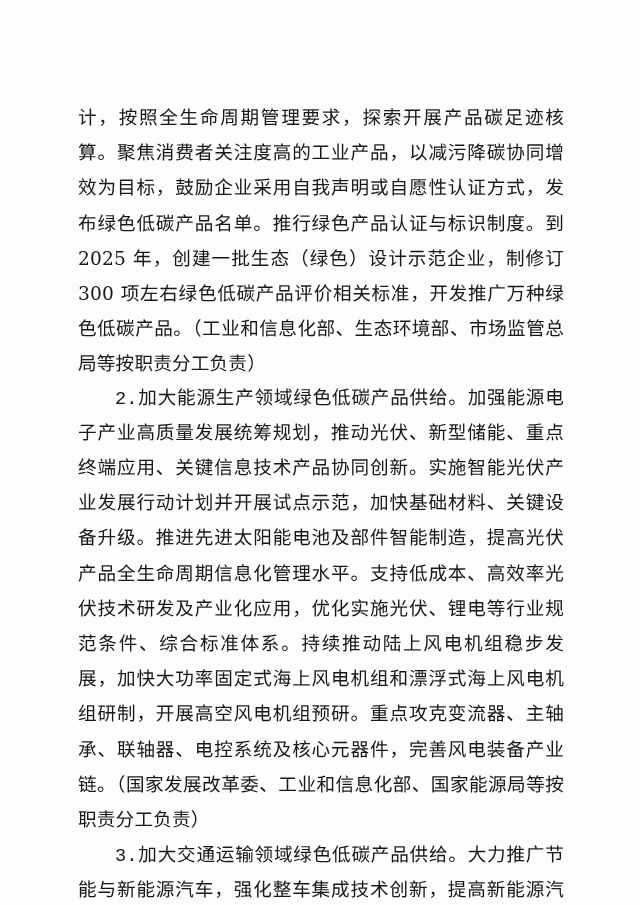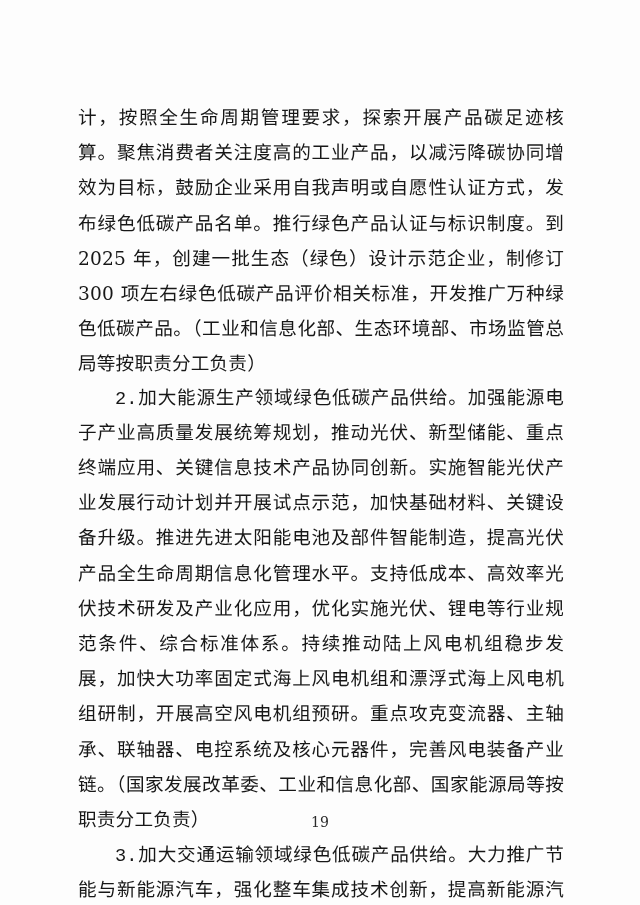--- a/index.html
+++ b/index.html
@@ -55,14 +55,13 @@
 </style>
 </head>
 <body>
 
 <div class="page">
   <div class="content">
     <p class="para">计，按照全生命周期管理要求，探索开展产品碳足迹核算。聚焦消费者关注度高的工业产品，以减污降碳协同增效为目标，鼓励企业采用自我声明或自愿性认证方式，发布绿色低碳产品名单。推行绿色产品认证与标识制度。到 2025 年，创建一批生态（绿色）设计示范企业，制修订 300 项左右绿色低碳产品评价相关标准，开发推广万种绿色低碳产品。（工业和信息化部、生态环境部、市场监管总局等按职责分工负责）</p>
     <p class="para indent">2.加大能源生产领域绿色低碳产品供给。加强能源电子产业高质量发展统筹规划，推动光伏、新型储能、重点终端应用、关键信息技术产品协同创新。实施智能光伏产业发展行动计划并开展试点示范，加快基础材料、关键设备升级。推进先进太阳能电池及部件智能制造，提高光伏产品全生命周期信息化管理水平。支持低成本、高效率光伏技术研发及产业化应用，优化实施光伏、锂电等行业规范条件、综合标准体系。持续推动陆上风电机组稳步发展，加快大功率固定式海上风电机组和漂浮式海上风电机组研制，开展高空风电机组预研。重点攻克变流器、主轴承、联轴器、电控系统及核心元器件，完善风电装备产业链。（国家发展改革委、工业和信息化部、国家能源局等按职责分工负责）</p>
     <p class="para indent">3.加大交通运输领域绿色低碳产品供给。大力推广节能与新能源汽车，强化整车集成技术创新，提高新能源汽车产业集</p>
   </div>
-  <div class="footer">19</div>
 </div>
 
 </body></html>

